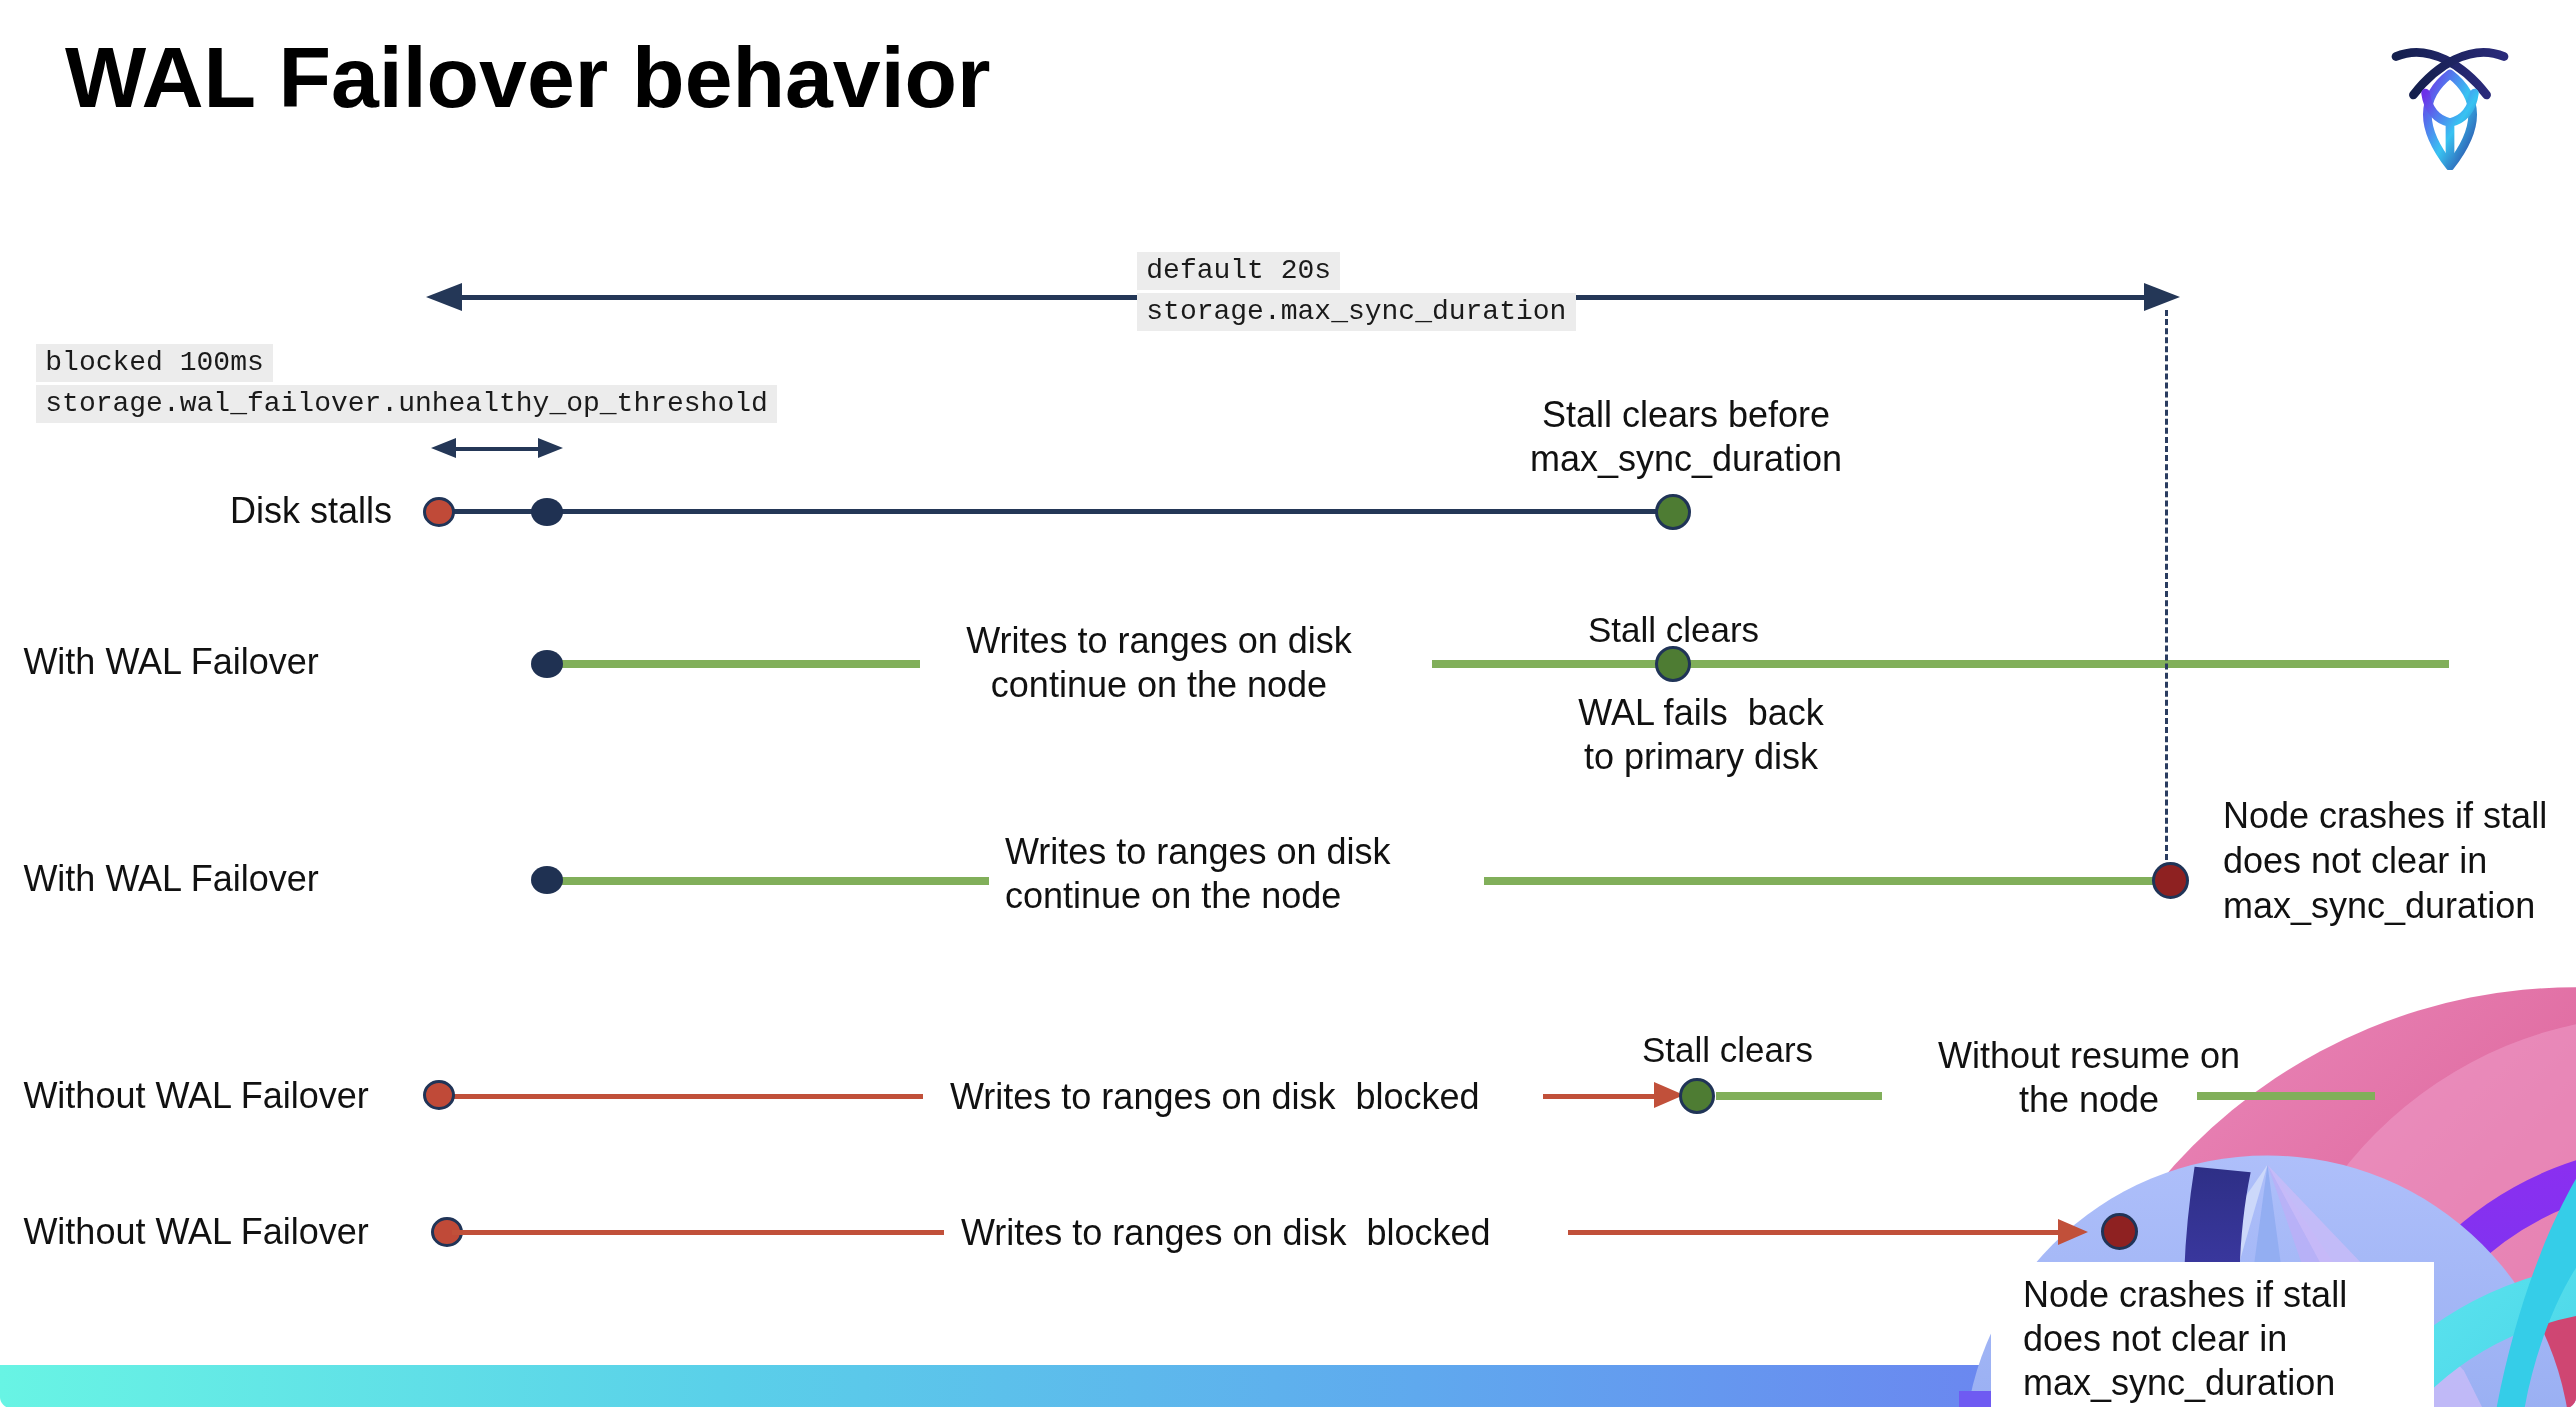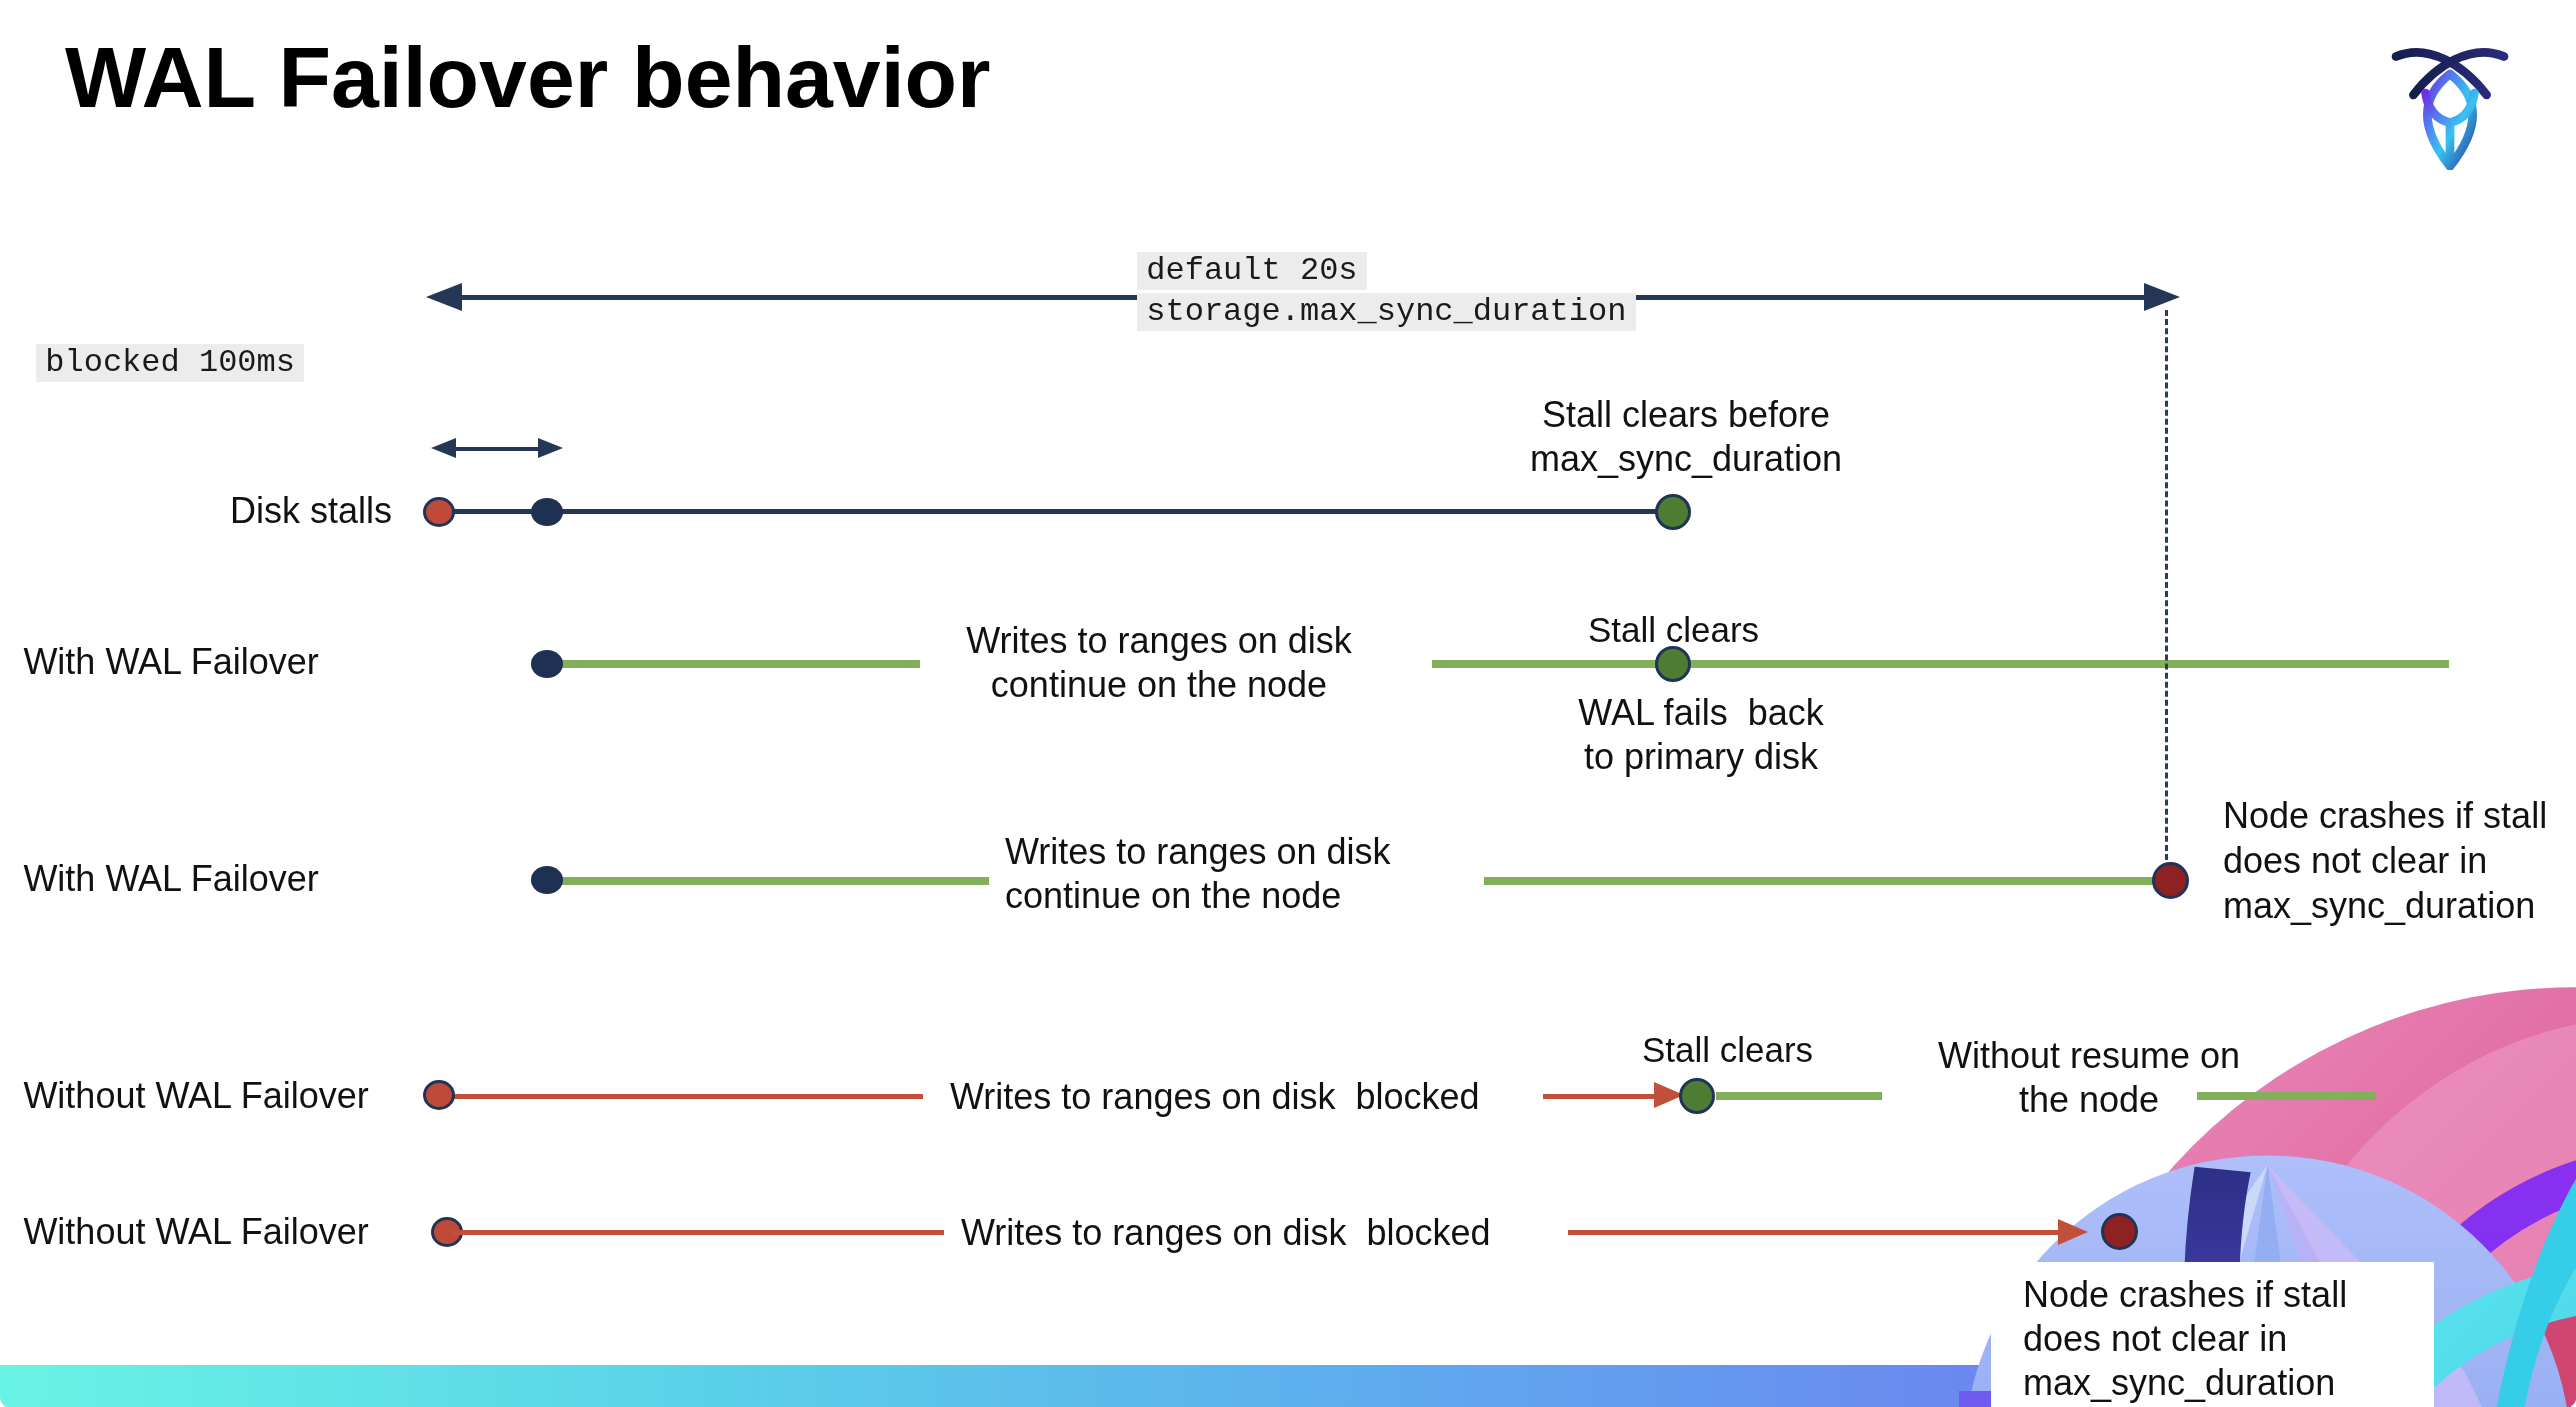--- a/index.html
+++ b/index.html
@@ -6,21 +6,21 @@
   #slide{position:relative;width:2576px;height:1408px;background:#ffffff;overflow:hidden;
          font-family:"Liberation Sans",sans-serif;color:#111;border-radius:11px;}
   .abs{position:absolute;}
   .title{font-size:86px;font-weight:800;letter-spacing:0px;color:#000;}
   .rowlabel{font-size:36px;color:#111;}
   .note{font-size:36px;line-height:44px;color:#111;white-space:pre-wrap;}
   .note.small{font-size:35px;text-align:center;}
   .center{text-align:center;}
   .right{text-align:right;}
   .mono-tag{display:inline-block;font-family:"Liberation Mono","DejaVu Sans Mono",monospace;
-            font-size:32px;line-height:32px;background:#ececec;color:#1a1a1a;padding:2.8px 9.3px;white-space:pre;}
+            font-size:28px;line-height:32px;background:#ececec;color:#1a1a1a;padding:2.8px 9.3px;white-space:pre;}
   .line{position:absolute;}
   .navy-line{height:4.7px;background:#243757;}
   .green-line{height:7.5px;background:#81af5a;}
   .red-line{height:4.7px;background:#c1503a;}
   .dashed-v{position:absolute;width:0;border-left:3.7px dashed #2a3c60;}
   .dot{position:absolute;border-radius:50%;box-sizing:border-box;}
   .dot.navy{background:#1f3152;}
   .dot.red{background:#c04a38;border:3.7px solid #203457;}
   .dot.green{background:#4e7c33;border:3.7px solid #203457;}
   .dot.darkred{background:#8e2121;border:3.7px solid #203457;}
@@ -109,20 +109,23 @@
   <div class="abs" style="left:1137px;top:252px;">
     <span class="mono-tag">default 20s</span>
   </div>
   <div class="abs" style="left:1137px;top:293px;">
     <span class="mono-tag">storage.max_sync_duration</span>
   </div>
 
   <div class="abs" style="left:36px;top:344px;">
     <span class="mono-tag">blocked 100ms</span>
   </div>
+  <div class="abs" style="left:36px;top:385px;">
+    <span class="mono-tag">storage.wal_failover.unhealthy_op_threshold</span>
+  </div>
 
   <div class="line navy-line" style="left:452px;top:447px;width:88px;height:3.7px;"></div>
   <div class="tri left-navy-sm" style="left:431px;top:438px;"></div>
   <div class="tri right-navy-sm" style="left:538px;top:438px;"></div>
 
   <div class="abs rowlabel right" style="left:112px;top:490px;width:280px;">Disk stalls</div>
   <div class="line navy-line" style="left:439px;top:509px;width:1234px;"></div>
   <div class="dot red" style="left:423px;top:497px;width:32px;height:30px;"></div>
   <div class="dot navy" style="left:531px;top:498px;width:32px;height:28px;"></div>
   <div class="dot green" style="left:1655px;top:494px;width:36px;height:36px;"></div>

